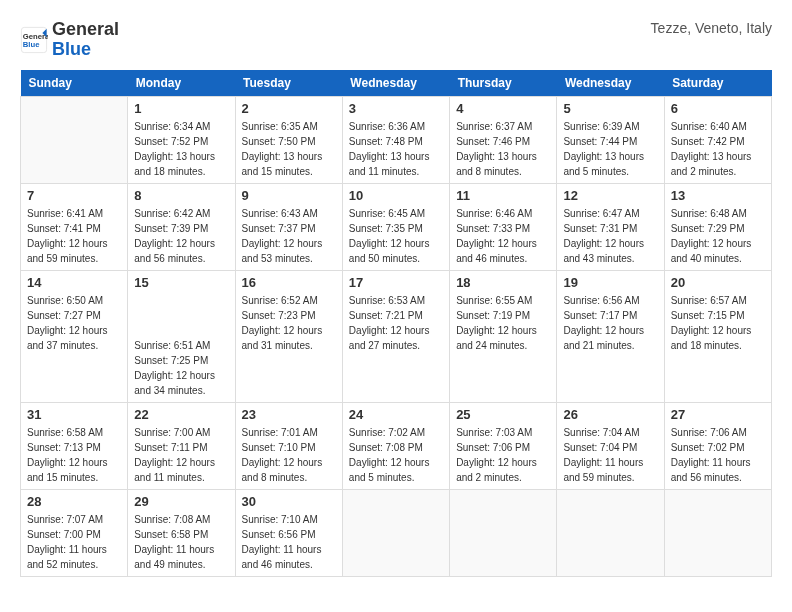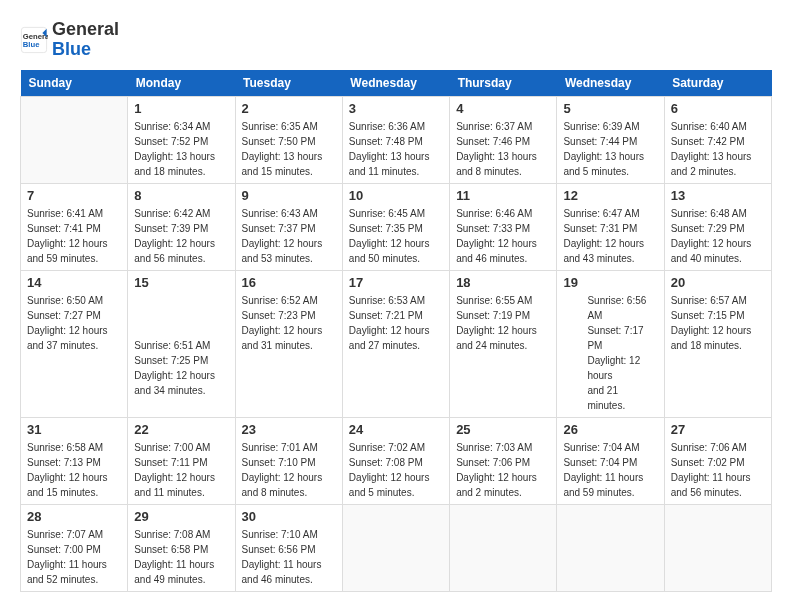--- a/index.html
+++ b/index.html
@@ -93,20 +93,21 @@
       <polygon points="32,10 38,4 38,16" fill="#1565c0"></polygon>
     </svg>
     <div>
       <div class="logo-text">
         <span class="general">General</span><br>
         <span class="blue">Blue</span>
       </div>
     </div>
   </div>
   <div class="title-block">
+    <div class="location">Tezze, Veneto, Italy</div>
   </div>
 </div>
 
 <table class="calendar">
   <thead>
     <tr>
     <th>Sunday</th>
         <th>Monday</th>
         <th>Tuesday</th>
         <th>Wednesday</th>
@@ -243,21 +244,21 @@
         </td>
         <td>
           <span class="day-num">18</span>
           <div class="day-info" style="white-space: pre-line;">Sunrise: 6:55 AM
 Sunset: 7:19 PM
 Daylight: 12 hours
 and 24 minutes.</div>
         </td>
         <td>
           <span class="day-num">19</span>
-          <div class="day-info" style="white-space: pre-line; margin-left: 24px;">Sunrise: 6:56 AM
+          <div class="day-info" style="white-space: pre-line;">Sunrise: 6:56 AM
 Sunset: 7:17 PM
 Daylight: 12 hours
 and 21 minutes.</div>
         </td>
         <td>
           <span class="day-num">20</span>
           <div class="day-info" style="white-space: pre-line;">Sunrise: 6:57 AM
 Sunset: 7:15 PM
 Daylight: 12 hours
 and 18 minutes.</div>

